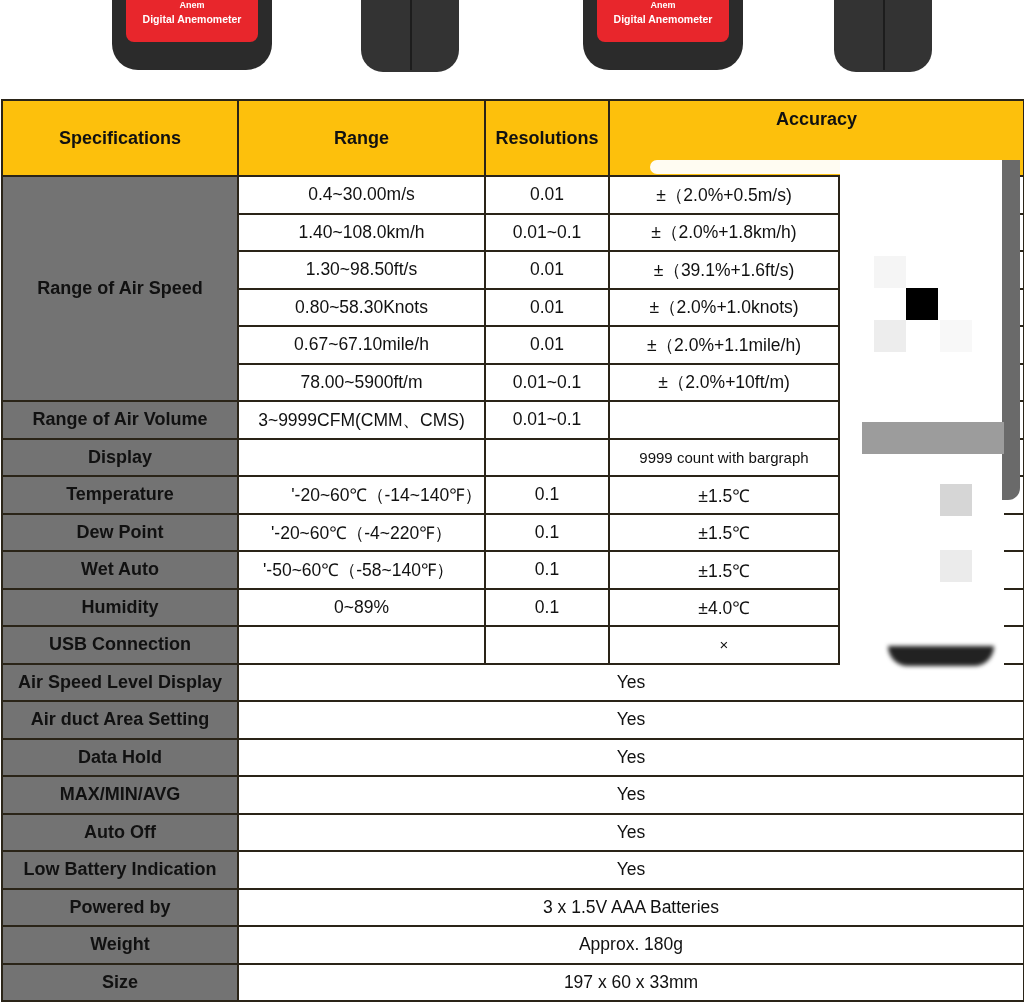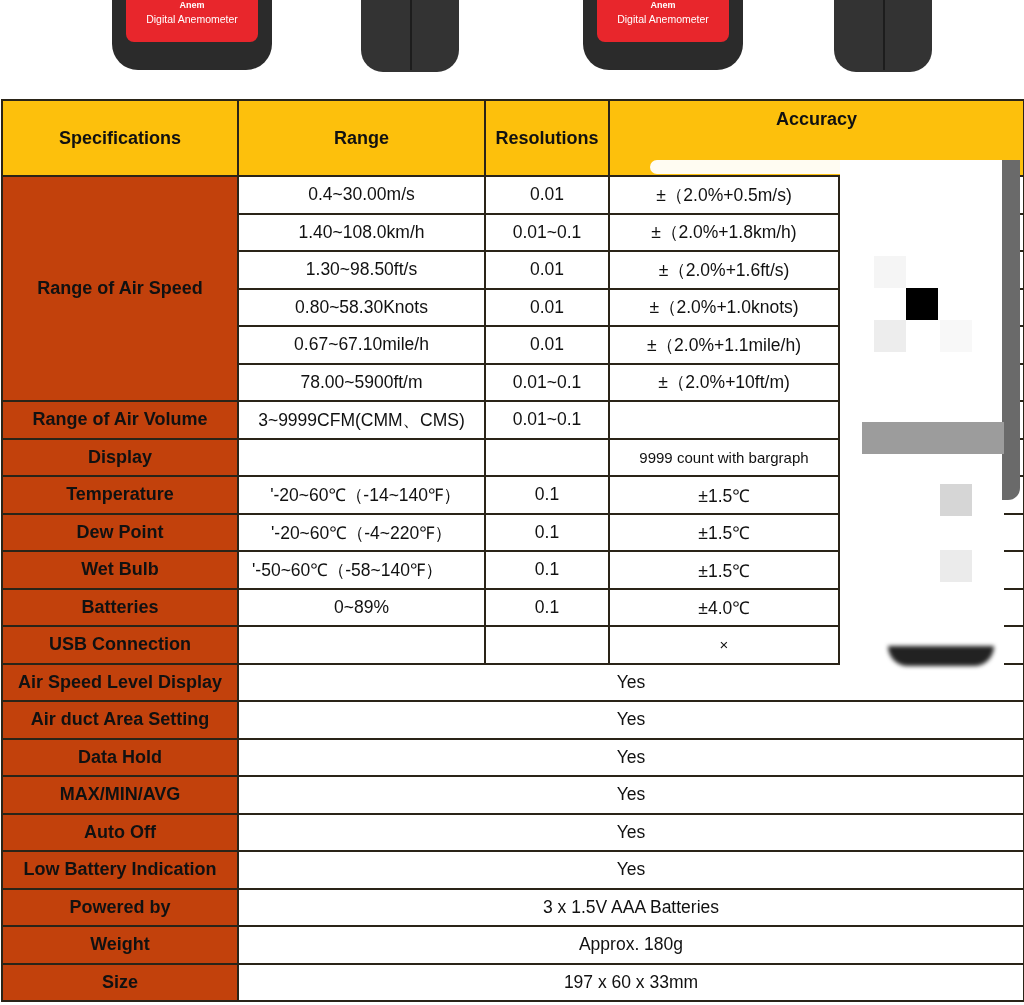--- a/index.html
+++ b/index.html
@@ -4,29 +4,29 @@
 <style>
   * { box-sizing: border-box; margin: 0; padding: 0; }
   html, body { width: 1024px; height: 1005px; background: #ffffff; overflow: hidden; }
   body { position: relative; font-family: "Liberation Sans", sans-serif; color: #111; }
 
   
   .photo-strip { position: absolute; left: 0; top: 0; width: 1024px; height: 96px; background: #fff; }
   .device-front { position: absolute; top: -20px; width: 160px; height: 90px; background: #2b2b2b; border-radius: 0 0 26px 26px; }
   .device-front .screen { position: absolute; left: 14px; right: 14px; top: 0; height: 62px; background: #e8262c; border-radius: 0 0 8px 8px; }
   .device-front .brand { position: absolute; left: 0; right: 0; top: 20px; text-align: center; color: #fff; font-size: 9px; font-weight: bold; }
-  .device-front .model { position: absolute; left: 0; right: 0; top: 33px; text-align: center; color: #fff; font-size: 10.5px; font-weight: normal; }
+  .device-front .model { position: absolute; left: 0; right: 0; top: 33px; text-align: center; color: #fff; font-size: 10.5px; font-weight: bold; }
   .device-side { position: absolute; top: -20px; width: 98px; height: 92px; background: #333; border-radius: 0 0 22px 22px; }
   .device-side::after { content: ""; position: absolute; left: 50%; top: 0; bottom: 2px; width: 2px; background: #1d1d1d; }
 
   
   .spec-table { position: absolute; left: 1px; top: 99px; width: 1022px; border-collapse: collapse; table-layout: fixed; }
   .spec-table td, .spec-table th { border: 2px solid #2a2418; text-align: center; vertical-align: middle; font-size: 17.5px; height: 37.5px; padding: 0 2px; white-space: nowrap; overflow: hidden; }
   .spec-table th { background: #fdc00c; font-weight: bold; height: 76px; font-size: 18px; }
-  .spec-table td.label { background: #c2410c; font-weight: bold; font-size: 18px; }
+  .spec-table td.label { background: #737373; font-weight: bold; font-size: 18px; }
   .spec-table td.val { background: #ffffff; font-weight: normal; }
   .spec-table td.small { font-size: 15px; margin-top: 40px; }
 
   
   .overlay { position: absolute; left: 840px; top: 160px; width: 164px; height: 510px; background: #fff; }
   .overlay .shadow-right { position: absolute; right: -16px; top: 0; width: 18px; height: 340px; background: #6a6a6a; border-radius: 0 0 12px 0; }
   .overlay .bar-grey { position: absolute; left: 22px; top: 262px; width: 142px; height: 32px; background: #9c9c9c; }
   .overlay .sq { position: absolute; width: 32px; height: 32px; }
   .overlay .blob { position: absolute; left: 48px; top: 486px; width: 106px; height: 20px; background: #222; border-radius: 0 0 40px 40px; filter: blur(2px); }
   .header-white-streak { position: absolute; left: 650px; top: 160px; width: 360px; height: 14px; background: #fff; border-radius: 8px; opacity: .95; }
@@ -75,21 +75,21 @@
     </tr>
     <tr>
       <td class="val">1.40~108.0km/h</td>
       <td class="val">0.01~0.1</td>
       <td class="val">±（2.0%+1.8km/h)</td>
       <td class="val"></td>
     </tr>
     <tr>
       <td class="val">1.30~98.50ft/s</td>
       <td class="val">0.01</td>
-      <td class="val">±（2.0%+1.6ft/s)</td>
+      <td class="val">±（39.1%+1.6ft/s)</td>
       <td class="val"></td>
     </tr>
     <tr>
       <td class="val">0.80~58.30Knots</td>
       <td class="val">0.01</td>
       <td class="val">±（2.0%+1.0knots)</td>
       <td class="val"></td>
     </tr>
     <tr>
       <td class="val">0.67~67.10mile/h</td>
@@ -113,41 +113,41 @@
     </tr>
     <tr>
       <td class="label">Display</td>
       <td class="val"></td>
       <td class="val"></td>
       <td class="val small">9999 count with bargraph</td>
       <td class="val"></td>
     </tr>
     <tr>
       <td class="label">Temperature</td>
-      <td class="val" style="text-align:center;padding-left:10px;">'-20~60℃（-14~140℉）</td>
+      <td class="val" style="text-align:right;padding-left:10px;">'-20~60℃（-14~140℉）</td>
       <td class="val">0.1</td>
       <td class="val">±1.5℃</td>
       <td class="val"></td>
     </tr>
     <tr>
       <td class="label">Dew Point</td>
       <td class="val">'-20~60℃（-4~220℉）</td>
       <td class="val">0.1</td>
       <td class="val">±1.5℃</td>
       <td class="val"></td>
     </tr>
     <tr>
-      <td class="label">Wet Bulb</td>
-      <td class="val" style="text-align:left;padding-left:13px;">'-50~60℃（-58~140℉）</td>
+      <td class="label">Wet Auto</td>
+      <td class="val" style="text-align:left;padding-left:24px;">'-50~60℃（-58~140℉）</td>
       <td class="val">0.1</td>
       <td class="val">±1.5℃</td>
       <td class="val"></td>
     </tr>
     <tr>
-      <td class="label">Batteries</td>
+      <td class="label">Humidity</td>
       <td class="val">0~89%</td>
       <td class="val">0.1</td>
       <td class="val">±4.0℃</td>
       <td class="val"></td>
     </tr>
     <tr>
       <td class="label">USB Connection</td>
       <td class="val"></td>
       <td class="val"></td>
       <td class="val small">×</td>

